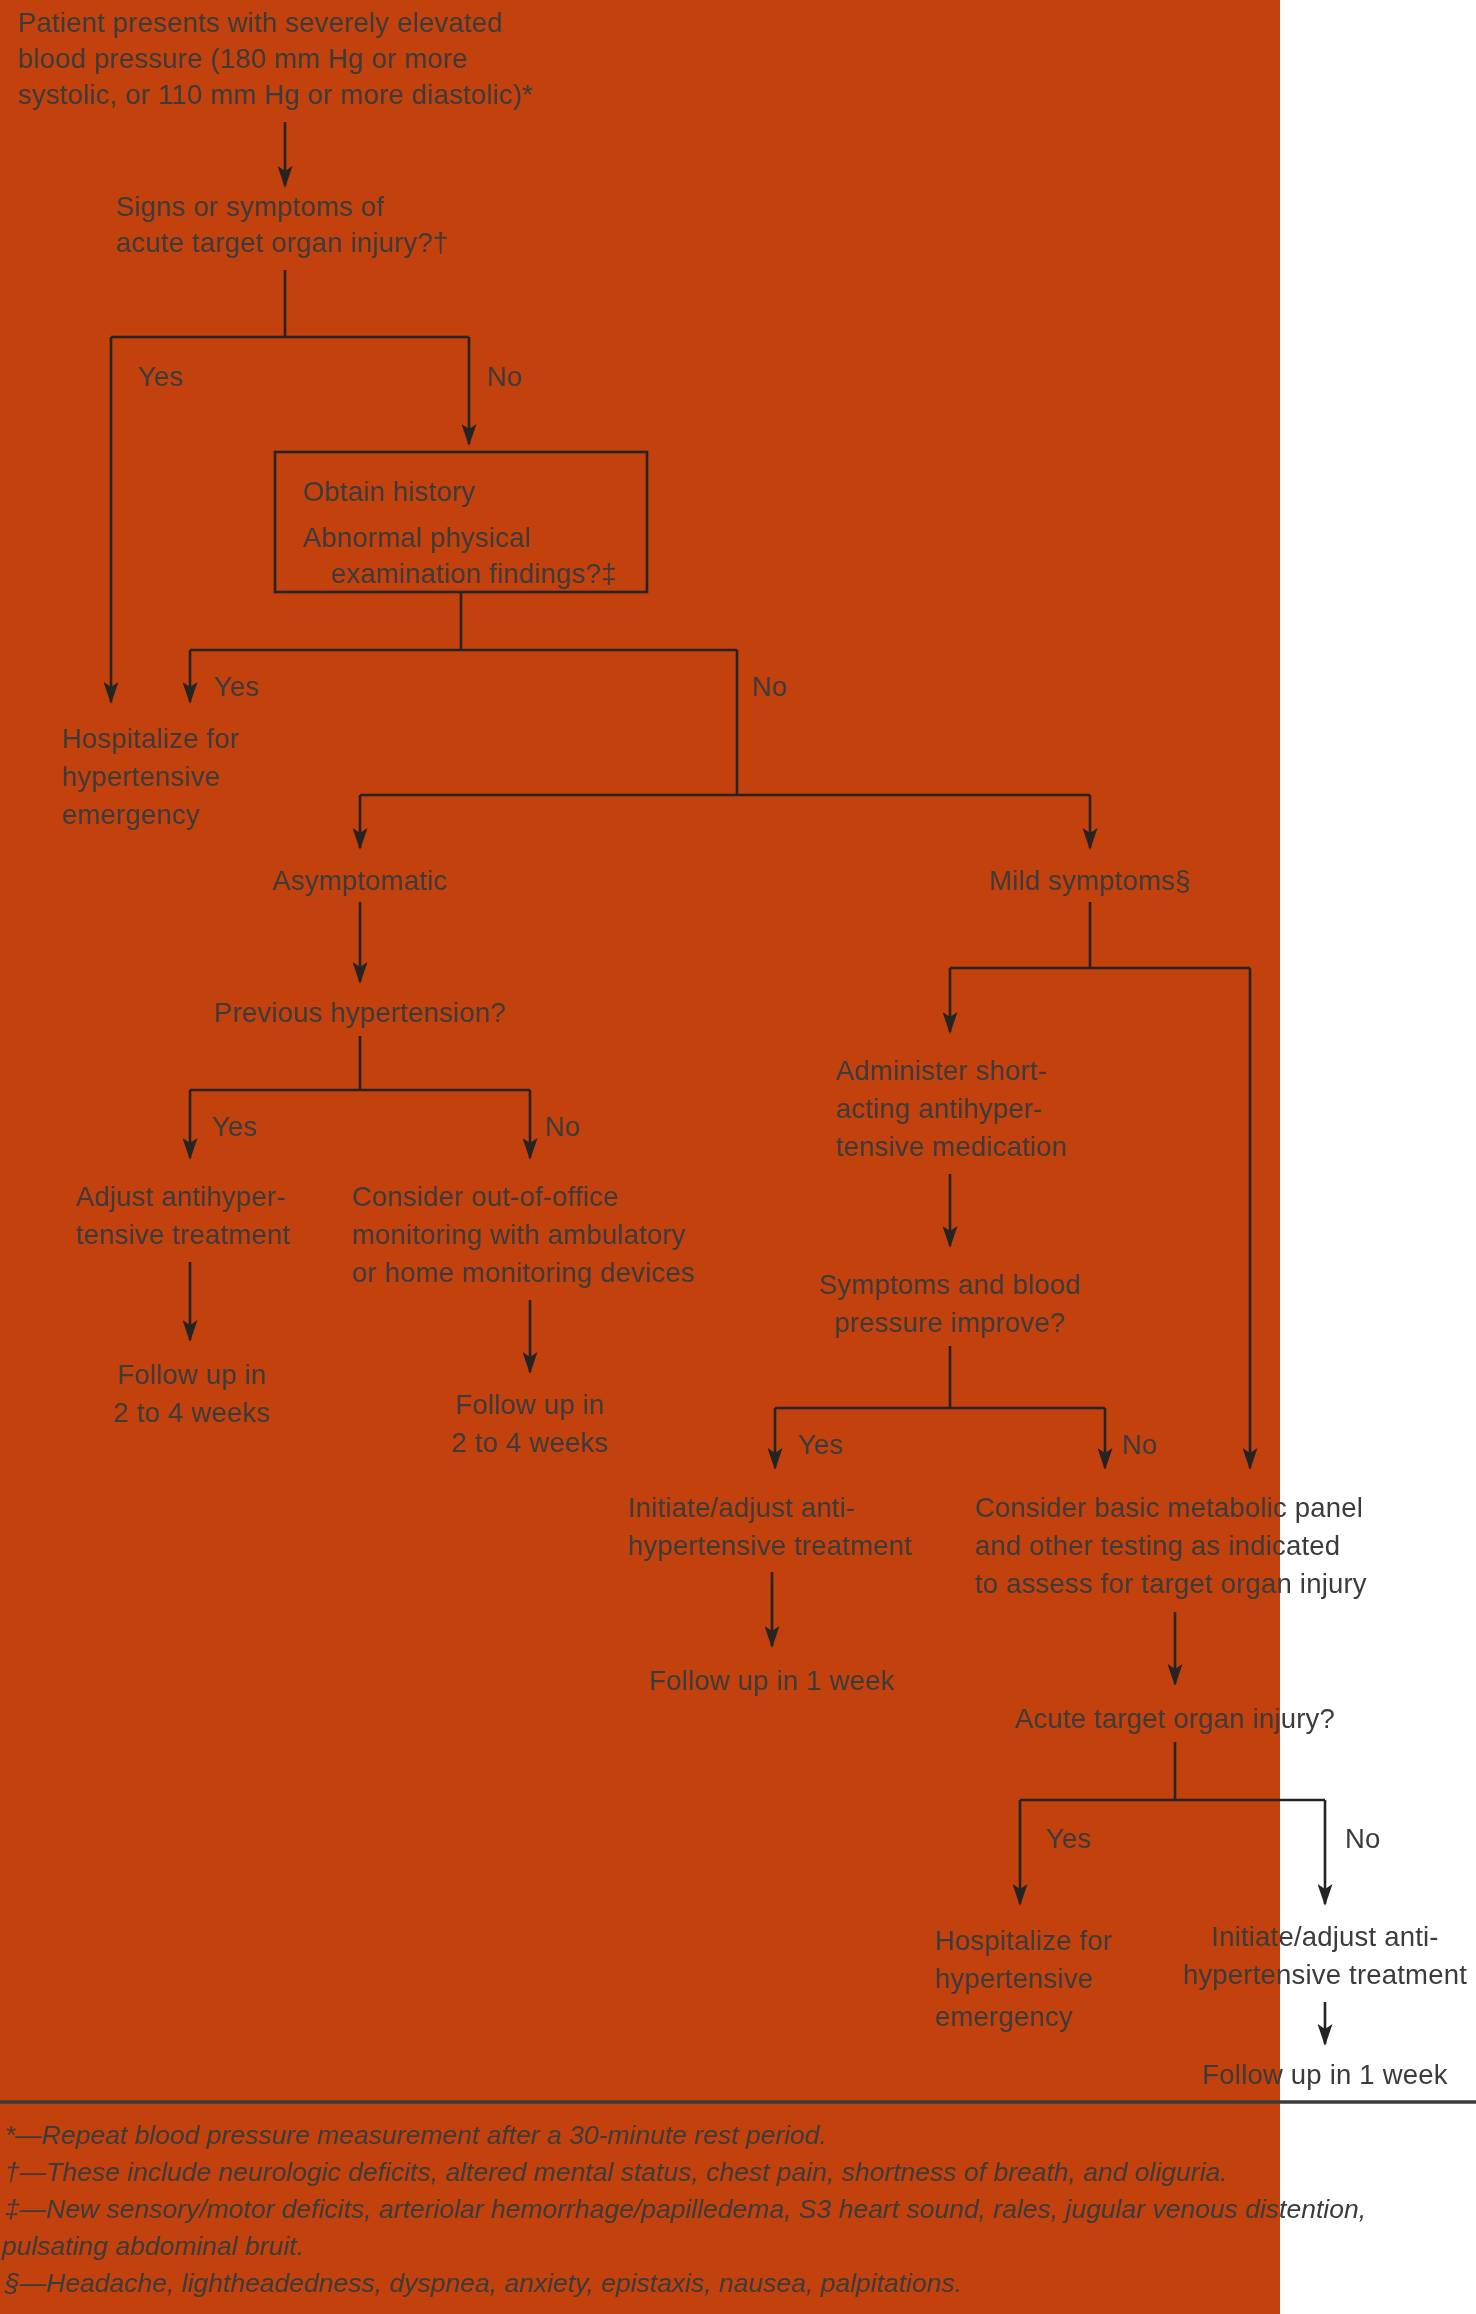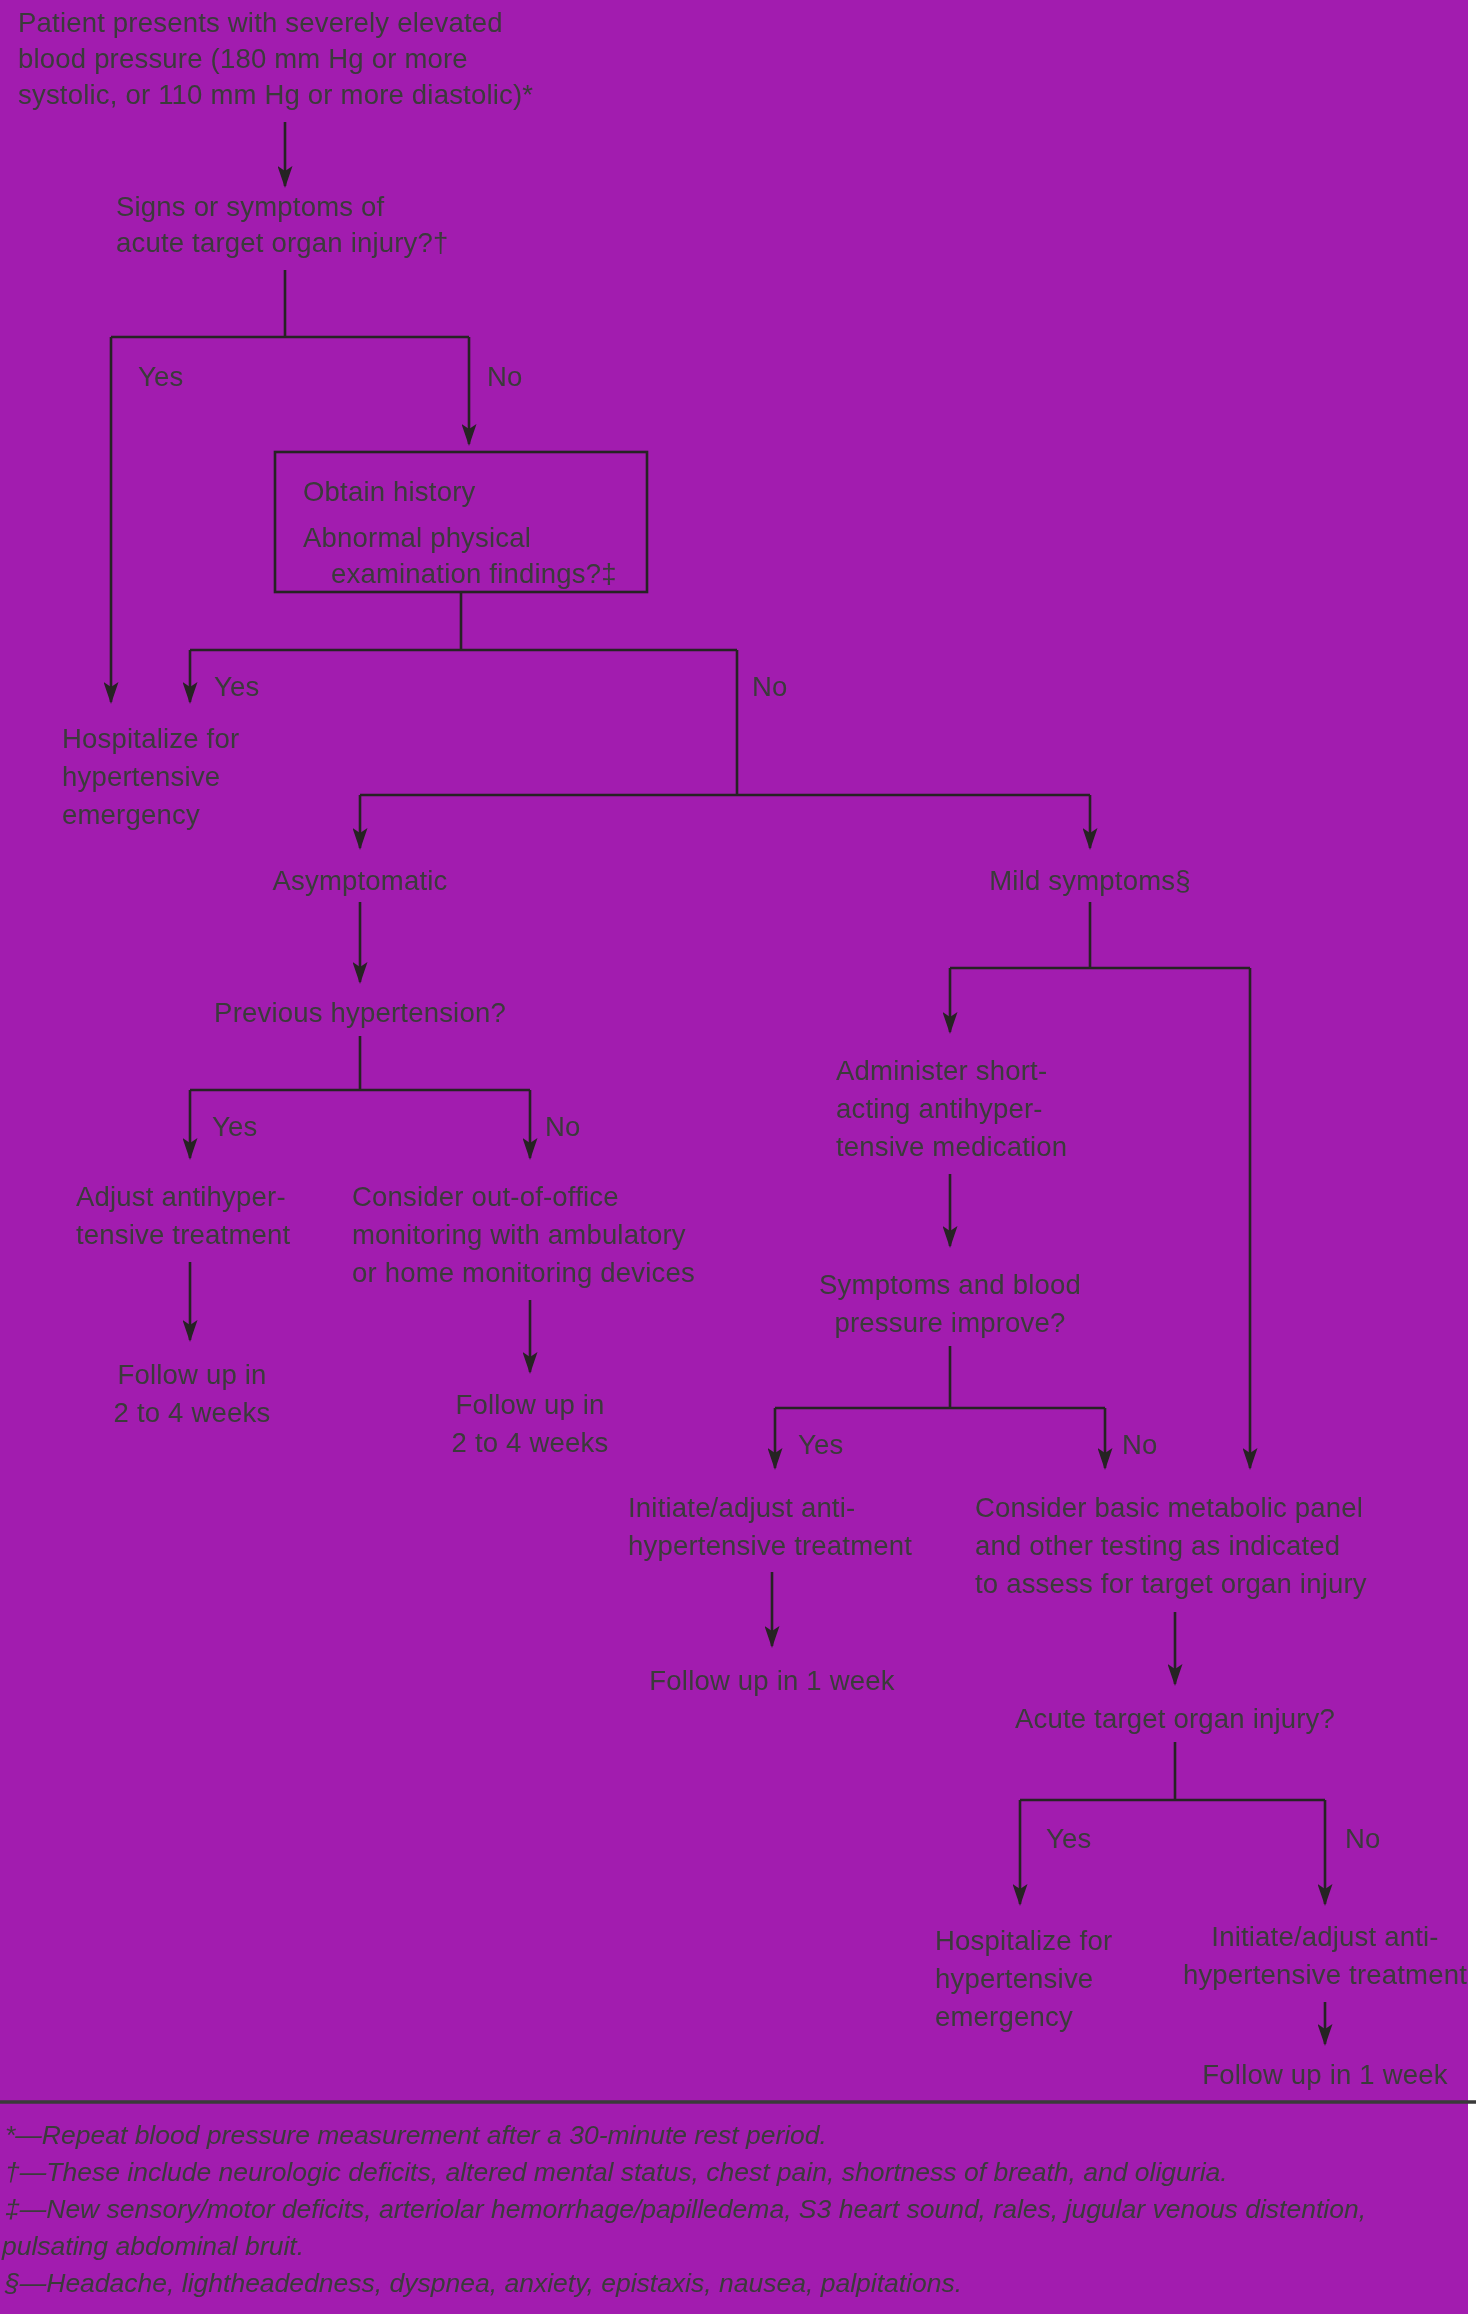--- a/index.html
+++ b/index.html
@@ -2,23 +2,23 @@
 <html><head>
 <meta charset="utf-8">
 <style>
   html, body {
     margin: 0;
     padding: 0;
     background: #ffffff;
   }
   #stage {
     position: relative;
-    width: 1468px;
+    width: 1280px;
     height: 2314px;
-    background: #a21caf;
+    background: #c2410c;
     font-family: "Liberation Sans", sans-serif;
   }
   svg { display: block; }
   .flow-line {
     fill: none;
     stroke: #262323;
     stroke-width: 2.6;
   }
   .flow-box {
     fill: none;

